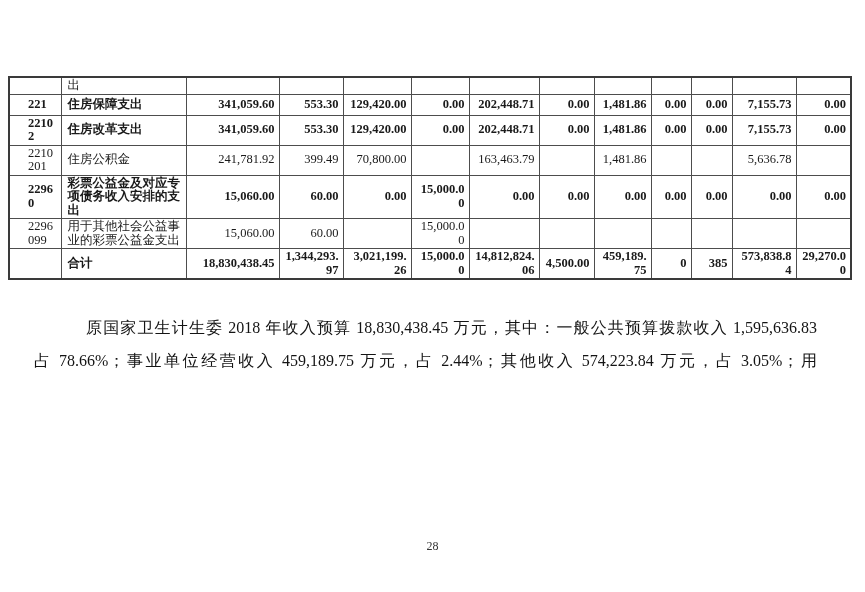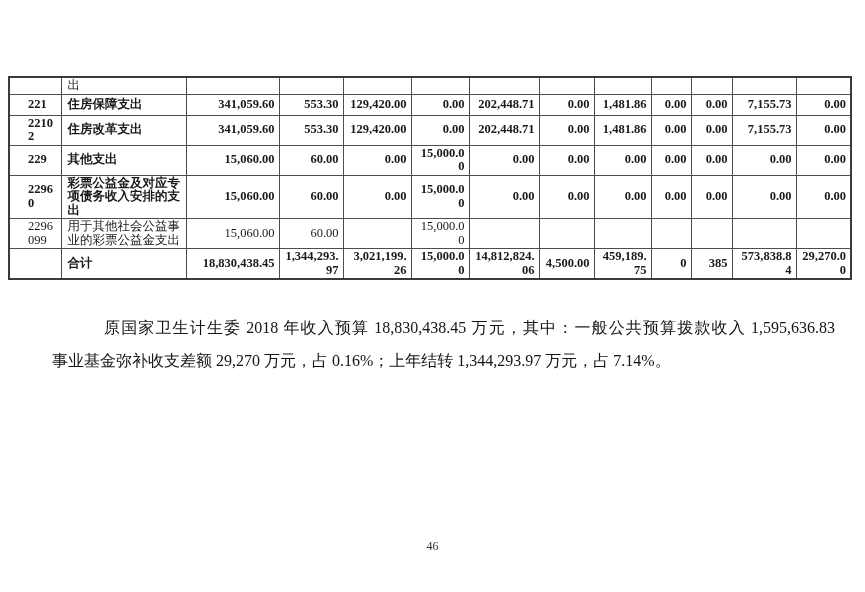--- a/index.html
+++ b/index.html
@@ -35,21 +35,21 @@
     overflow: hidden;
     word-break: break-all;
   }
   table.budget td.c-code { text-align: left; padding-left: 18px; }
   table.budget td.c-name { text-align: left; padding-left: 6px; }
   table.budget td.c-num  { text-align: right; padding-right: 4px; }
   table.budget tr.bold td { font-weight: bold; }
   
   .para {
     position: absolute;
-    left: 52px;
+    left: 34px;
     top: 312px;
     width: 783px;
     font-size: 16px;
     line-height: 32.8px;
     color: #141414;
   }
   .para .line {
     text-align: justify;
     text-align-last: justify;
     height: 32.8px;
@@ -128,34 +128,34 @@
           <td class="c-num">129,420.00</td>
           <td class="c-num">0.00</td>
           <td class="c-num">202,448.71</td>
           <td class="c-num">0.00</td>
           <td class="c-num">1,481.86</td>
           <td class="c-num">0.00</td>
           <td class="c-num">0.00</td>
           <td class="c-num">7,155.73</td>
           <td class="c-num">0.00</td>
         </tr>
-        <tr class="bold" style="height: 19px;">
-          <td class="c-code">229</td>
-          <td class="c-name">其他支出</td>
-          <td class="c-num">15,060.00</td>
-          <td class="c-num">60.00</td>
-          <td class="c-num">0.00</td>
-          <td class="c-num">15,000.00</td>
-          <td class="c-num">0.00</td>
-          <td class="c-num">0.00</td>
-          <td class="c-num">0.00</td>
-          <td class="c-num">0.00</td>
-          <td class="c-num">0.00</td>
-          <td class="c-num">0.00</td>
-          <td class="c-num">0.00</td>
+        <tr style="height: 19px;">
+          <td class="c-code">2210201</td>
+          <td class="c-name">住房公积金</td>
+          <td class="c-num">241,781.92</td>
+          <td class="c-num">399.49</td>
+          <td class="c-num">70,800.00</td>
+          <td class="c-num"></td>
+          <td class="c-num">163,463.79</td>
+          <td class="c-num"></td>
+          <td class="c-num">1,481.86</td>
+          <td class="c-num"></td>
+          <td class="c-num"></td>
+          <td class="c-num">5,636.78</td>
+          <td class="c-num"></td>
         </tr>
         <tr class="bold" style="height: 28px;">
           <td class="c-code">22960</td>
           <td class="c-name">彩票公益金及对应专项债务收入安排的支出</td>
           <td class="c-num">15,060.00</td>
           <td class="c-num">60.00</td>
           <td class="c-num">0.00</td>
           <td class="c-num">15,000.00</td>
           <td class="c-num">0.00</td>
           <td class="c-num">0.00</td>
@@ -193,18 +193,18 @@
           <td class="c-num">0</td>
           <td class="c-num">385</td>
           <td class="c-num">573,838.84</td>
           <td class="c-num">29,270.00</td>
         </tr>
       </tbody>
   </table>
 
   <div class="para">
     <div class="line first">原国家卫生计生委 2018 年收入预算 18,830,438.45 万元，其中：一般公共预算拨款收入 1,595,636.83</div>
-    <div class="line last">事业基金弥补收支差额 29,270 万元，占 0.16%；上年结转 1,344,293.97 万元，占 7.14%。</div>
+    <div class="line">占 78.66%；事业单位经营收入 459,189.75 万元，占 2.44%；其他收入 574,223.84 万元，占 3.05%；用</div>
   </div>
 
-  <div class="pagenum">46</div>
+  <div class="pagenum">28</div>
 
 </div>
 
 </body></html>

